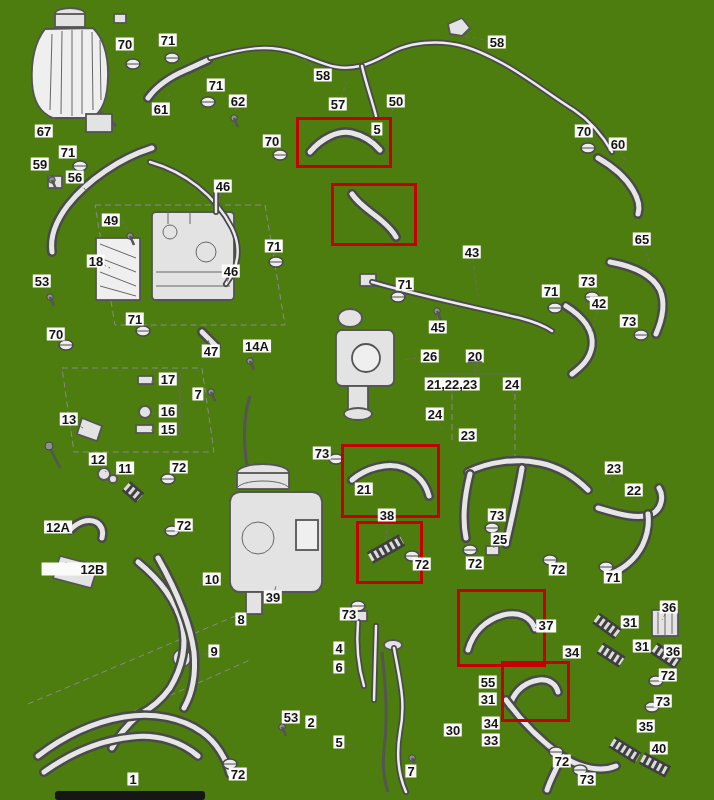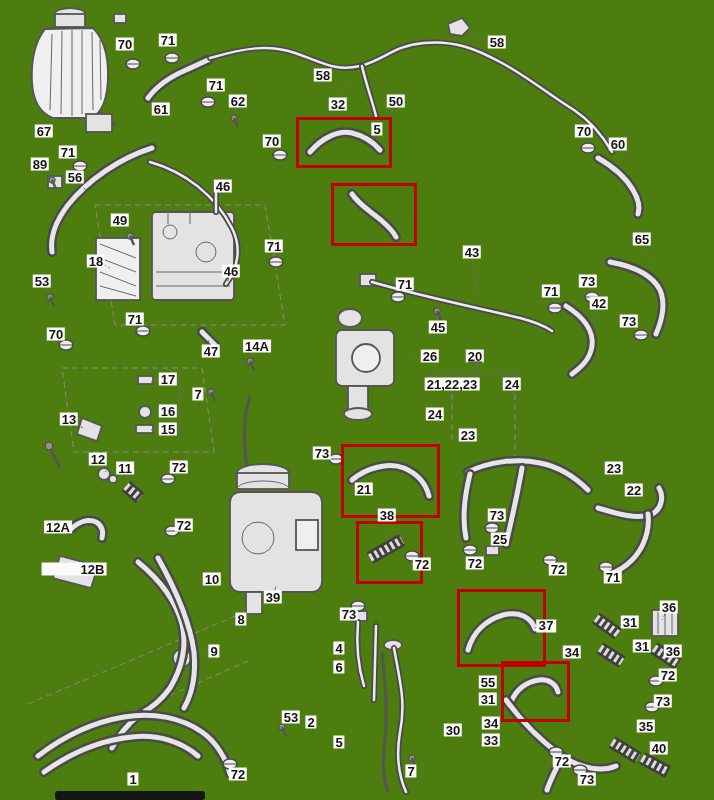--- a/index.html
+++ b/index.html
@@ -357,32 +357,32 @@
   <svg width="714" height="800" viewBox="0 0 714 800" style="z-index:3;pointer-events:none;">
     <rect x="55" y="791" width="150" height="9" rx="3" fill="#161616"></rect>
   </svg>
 <div class="part-label" style="left: 125px; top: 44px;">70</div>
     <div class="part-label" style="left: 168px; top: 40px;">71</div>
     <div class="part-label" style="left: 497px; top: 42px;">58</div>
     <div class="part-label" style="left: 323px; top: 75px;">58</div>
     <div class="part-label" style="left: 216px; top: 85px;">71</div>
     <div class="part-label" style="left: 238px; top: 101px;">62</div>
     <div class="part-label" style="left: 161px; top: 109px;">61</div>
-    <div class="part-label" style="left: 338px; top: 104px;">32</div>
+    <div class="part-label" style="left: 338px; top: 104px;">57</div>
     <div class="part-label" style="left: 396px; top: 101px;">50</div>
     <div class="part-label" style="left: 377px; top: 129px;">5</div>
     <div class="part-label" style="left: 272px; top: 141px;">70</div>
     <div class="part-label" style="left: 584px; top: 131px;">70</div>
     <div class="part-label" style="left: 618px; top: 144px;">60</div>
     <div class="part-label" style="left: 44px; top: 131px;">67</div>
     <div class="part-label" style="left: 68px; top: 152px;">71</div>
-    <div class="part-label" style="left: 40px; top: 164px;">89</div>
+    <div class="part-label" style="left: 40px; top: 164px;">59</div>
     <div class="part-label" style="left: 75px; top: 177px;">56</div>
     <div class="part-label" style="left: 223px; top: 186px;">46</div>
-    <div class="part-label" style="left: 120px; top: 220px;">49</div>
+    <div class="part-label" style="left: 111px; top: 220px;">49</div>
     <div class="part-label" style="left: 96px; top: 261px;">18</div>
     <div class="part-label" style="left: 274px; top: 246px;">71</div>
     <div class="part-label" style="left: 472px; top: 252px;">43</div>
     <div class="part-label" style="left: 642px; top: 239px;">65</div>
     <div class="part-label" style="left: 588px; top: 281px;">73</div>
     <div class="part-label" style="left: 551px; top: 291px;">71</div>
     <div class="part-label" style="left: 599px; top: 303px;">42</div>
     <div class="part-label" style="left: 629px; top: 321px;">73</div>
     <div class="part-label" style="left: 42px; top: 281px;">53</div>
     <div class="part-label" style="left: 231px; top: 271px;">46</div>

